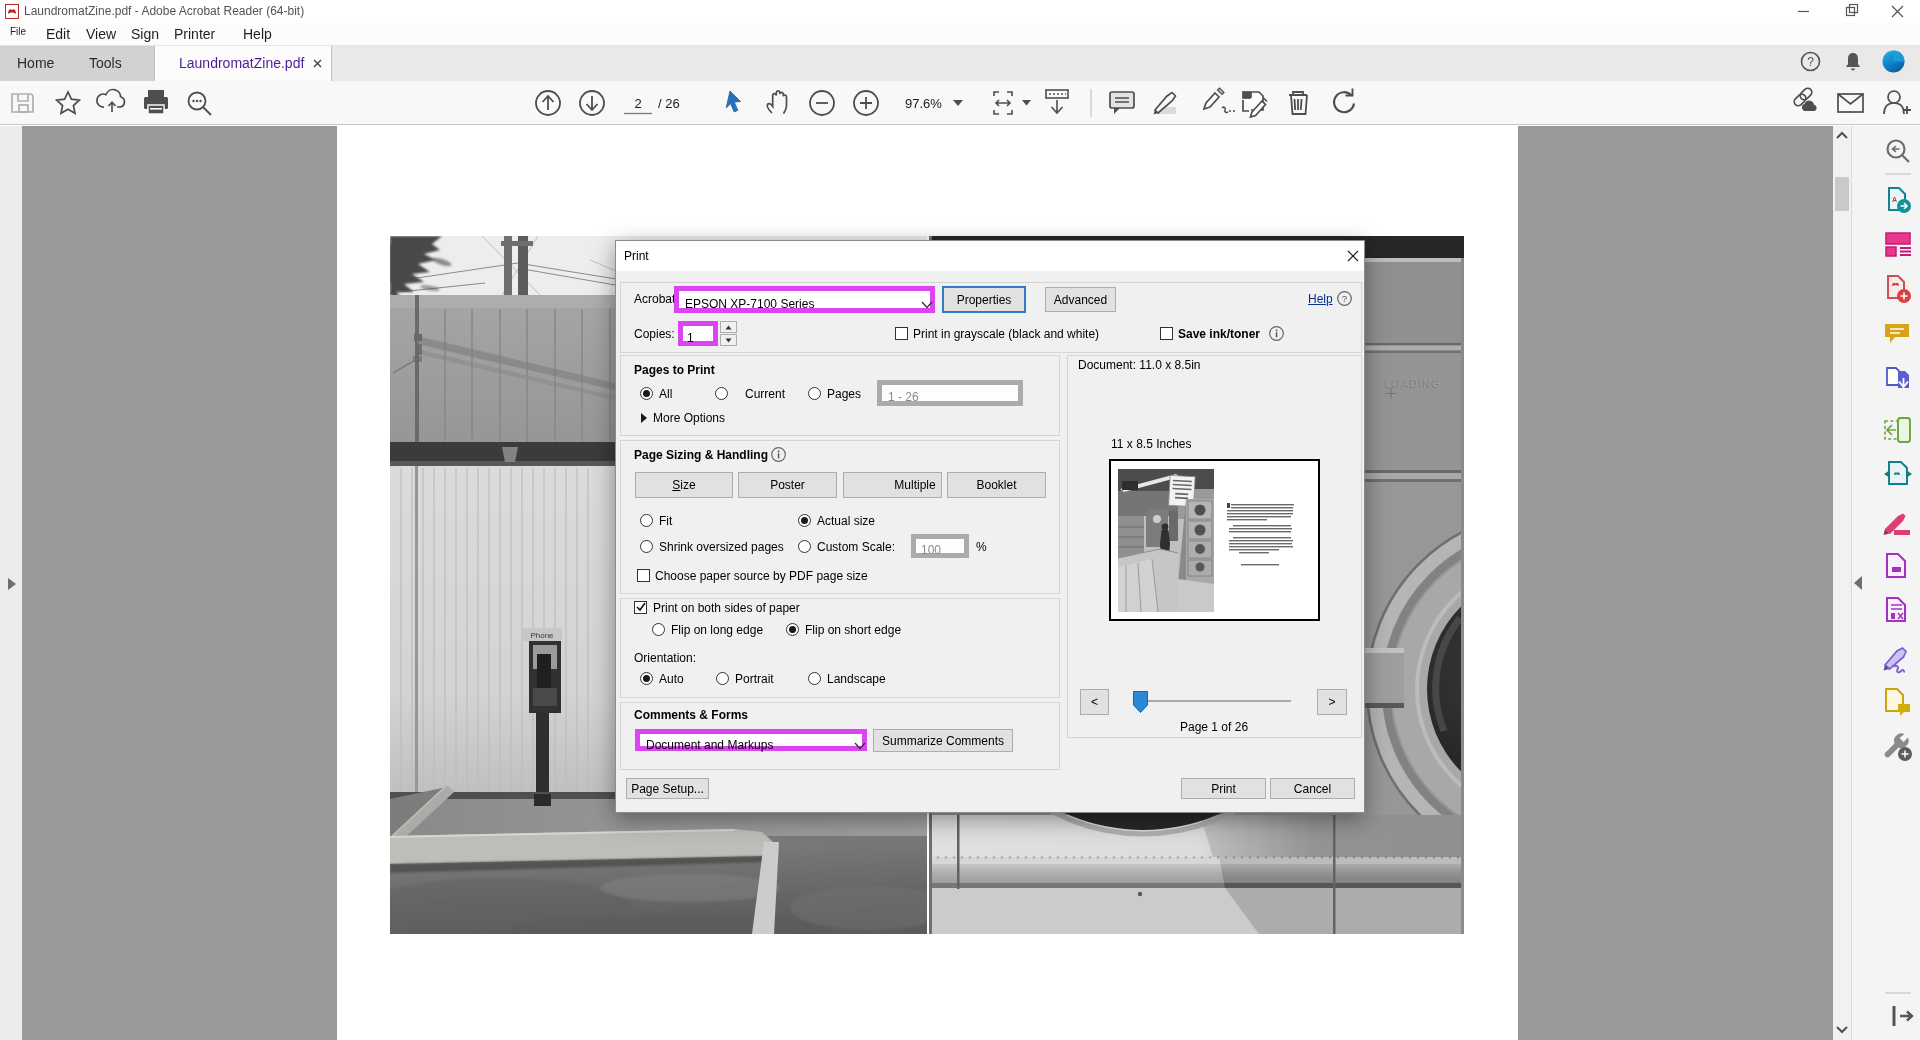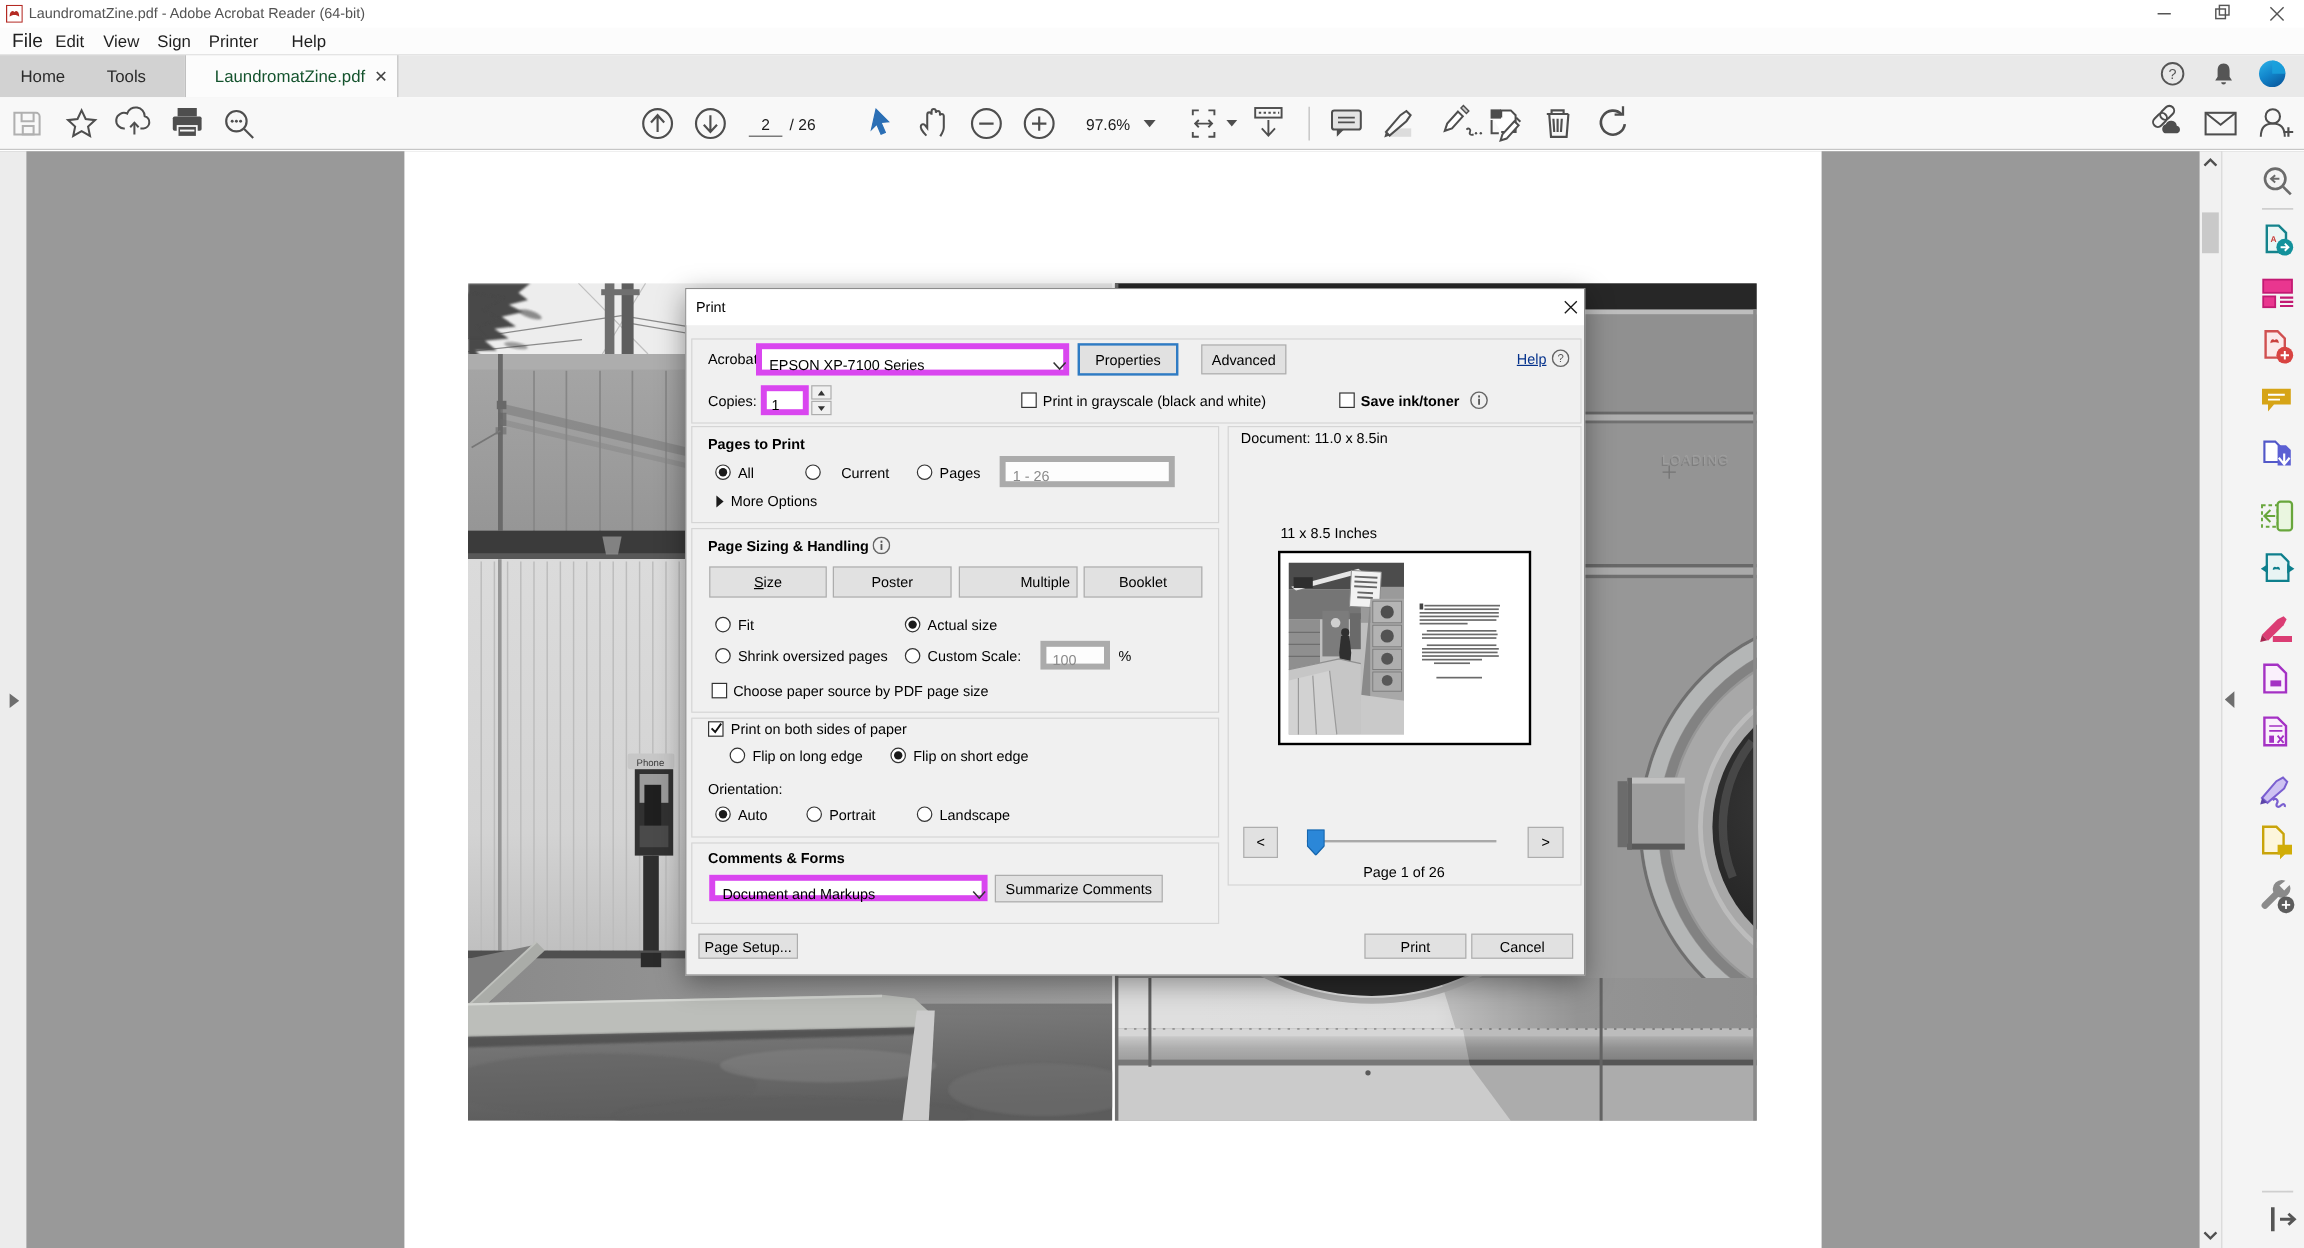--- a/index.html
+++ b/index.html
@@ -26,34 +26,34 @@
   <div class="abs" style="left:24px;top:4px;font-size:12px;color:#535353;">LaundromatZine.pdf - Adobe Acrobat Reader (64-bit)</div>
   <svg class="abs" style="left:1795px;top:0;" width="125" height="23" viewBox="0 0 125 23">
     <line x1="3" y1="11.5" x2="14" y2="11.5" stroke="#555" stroke-width="1.2"></line>
     <rect x="51.5" y="7.5" width="8" height="8" fill="none" stroke="#555" stroke-width="1.2"></rect>
     <rect x="54.5" y="4.5" width="8" height="8" fill="none" stroke="#555" stroke-width="1.2"></rect>
     <path d="M97 6 L108 17 M108 6 L97 17" stroke="#555" stroke-width="1.2"></path>
   </svg>
 </div>
 
 <div class="abs" style="left:0;top:23px;width:1920px;height:23px;background:#fcfcfc;border-bottom:1px solid #e4e4e4;">
-  <div class="abs" style="left:10px;top:3px;font-size:16px;color:#1f1f1f;text-align:right;">File</div>
+  <div class="abs" style="left:10px;top:3px;font-size:10px;color:#1f1f1f;text-align:right;">File</div>
   <div class="abs" style="left:46px;top:3px;font-size:14px;color:#1f1f1f;">Edit</div>
   <div class="abs" style="left:86px;top:3px;font-size:14px;color:#1f1f1f;">View</div>
   <div class="abs" style="left:131px;top:3px;font-size:14px;color:#1f1f1f;">Sign</div>
   <div class="abs" style="left:174px;top:3px;font-size:14px;color:#1f1f1f;">Printer</div>
   <div class="abs" style="left:243px;top:3px;font-size:14px;color:#1f1f1f;">Help</div>
 </div>
 
 <div class="abs" style="left:0;top:46px;width:1920px;height:35px;background:#e9e9e9;">
   <div class="abs" style="left:0;top:0;width:332px;height:35px;background:#d2d2d2;"></div>
   <div class="abs" style="left:17px;top:9px;font-size:14px;color:#2b2b2b;">Home</div>
   <div class="abs" style="left:89px;top:9px;font-size:14px;color:#2b2b2b;">Tools</div>
   <div class="abs" style="left:154px;top:0;width:178px;height:35px;background:#fcfcfc;border-left:1px solid #c0c0c0;border-right:1px solid #c0c0c0;"></div>
-  <div class="abs" style="left:179px;top:9px;font-size:14px;color:#14532d;">LaundromatZine.pdf</div>
+  <div class="abs" style="left:179px;top:9px;font-size:14px;color:#4c1d95;">LaundromatZine.pdf</div>
   <svg class="abs" style="left:312px;top:12px;" width="11" height="11" viewBox="0 0 11 11">
     <path d="M2 2 L9 9 M9 2 L2 9" stroke="#444" stroke-width="1.4"></path>
   </svg>
   <svg class="abs" style="left:1800px;top:5px;" width="21" height="21" viewBox="0 0 21 21">
     <circle cx="10.5" cy="10.5" r="9" fill="none" stroke="#555" stroke-width="1.6"></circle>
     <text x="10.5" y="15" font-size="12" font-family="Liberation Sans" fill="#555" text-anchor="middle">?</text>
   </svg>
   <svg class="abs" style="left:1843px;top:5px;" width="20" height="21" viewBox="0 0 20 21">
     <path d="M10 2 C6.5 2,5 4.5,5 8 L5 13 L3 16 L17 16 L15 13 L15 8 C15 4.5,13.5 2,10 2 Z" fill="#555"></path>
     <path d="M8 17.5 a2 2 0 0 0 4 0 Z" fill="#555"></path>
@@ -507,21 +507,21 @@
       <path d="M42 880 v20" stroke-width="3"></path>
       <path d="M48 890 h12 m-5 -4.5 l5 4.5 -5 4.5" stroke-width="2.4"></path>
     </g>
   </svg>
   </div>
   <svg class="abs" style="left:1853px;top:449px;" width="10" height="16" viewBox="0 0 10 16">
     <path d="M9 1 L1 8 L9 15 Z" fill="#6e6e6e"></path>
   </svg>
 </div>
 
-<div class="abs" style="left:571px;top:240px;width:750px;height:573px;background:#f0f0f0;border:1px solid #8c8c8c;box-shadow:0 6px 22px rgba(0,0,0,0.4);" id="dialog">
+<div class="abs" style="left:615px;top:240px;width:750px;height:573px;background:#f0f0f0;border:1px solid #8c8c8c;box-shadow:0 6px 22px rgba(0,0,0,0.4);" id="dialog">
 
   <div class="abs" style="left:0;top:0;width:748px;height:30px;background:#ffffff;">
     <div class="abs" style="left:8px;top:8px;font-size:12px;color:#000;">Print</div>
     <svg class="abs" style="left:731px;top:9px;" width="12" height="12" viewBox="0 0 12 12">
       <path d="M1 1 L11 11 M11 1 L1 11" stroke="#1a1a1a" stroke-width="1.1"></path>
     </svg>
   </div>
 
   <div class="grp" style="left:4px;top:41px;width:742px;height:71px;"></div>
   <div class="lbl" style="left:18px;top:51px;">Acrobat:</div>

